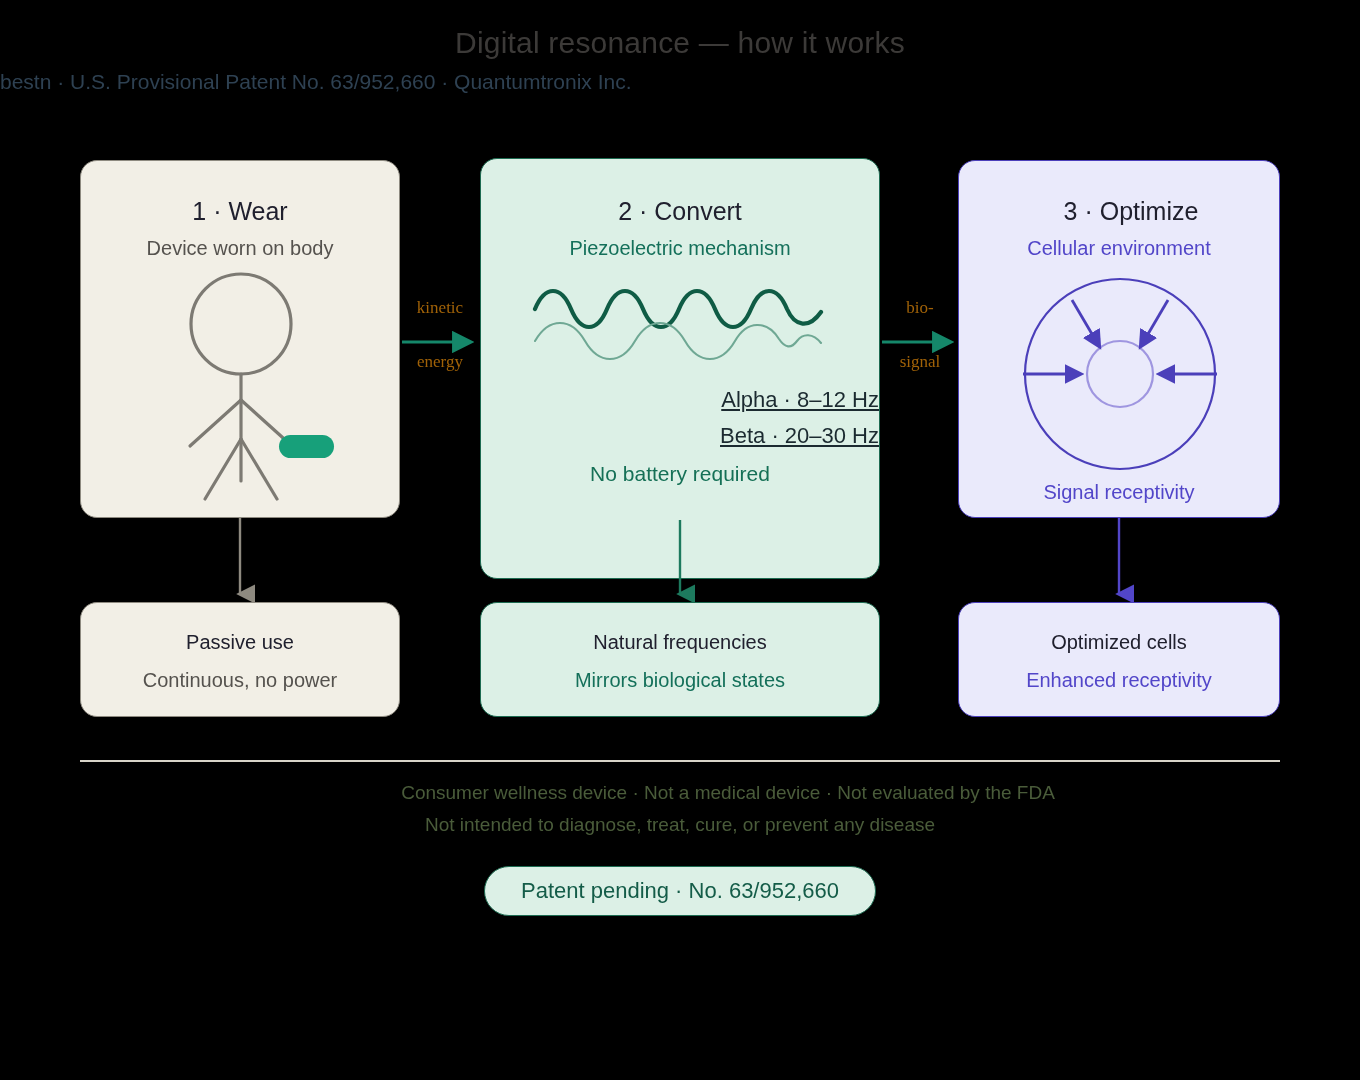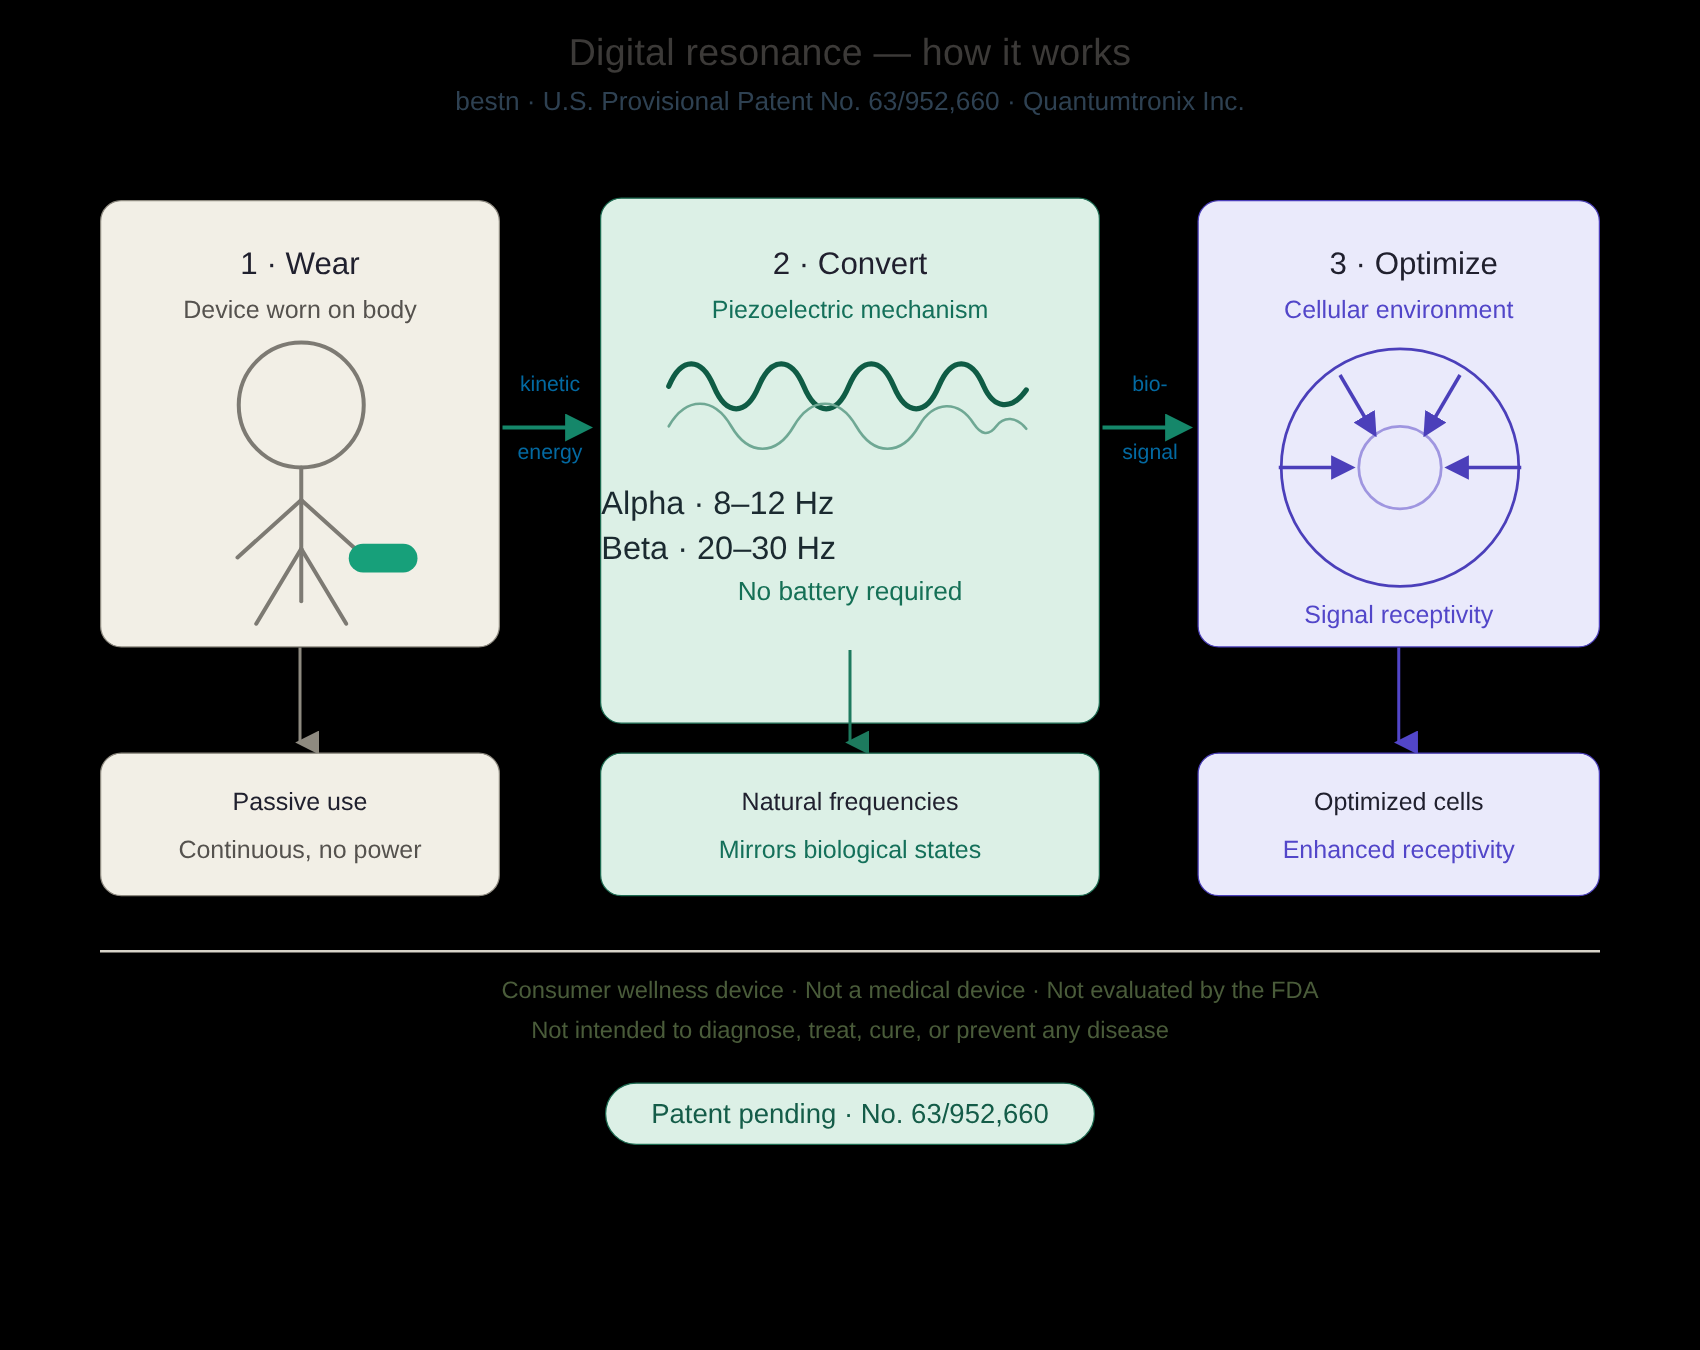--- a/index.html
+++ b/index.html
@@ -29,21 +29,21 @@
     width: 1360px;
     text-align: center;
     font-size: 30px;
     color: #3c3a38;
     letter-spacing: 0.2px;
   }
   .subtitle {
     position: absolute;
     left: 0; top: 70px;
     width: 1360px;
-    text-align: center;
+    text-align: left;
     font-size: 21px;
     color: #2e4152;
   }
 
   
   .card {
     position: absolute;
     border-radius: 17px;
     box-sizing: border-box;
     padding-left: 21px;
@@ -104,40 +104,42 @@
     width: 100%;
     text-align: center;
     font-size: 20px;
   }
 
   
   .freq-line {
     position: absolute;
     left: 0;
     width: 100%;
-    text-align: left;
-    font-size: 26px;
+    text-align: right;
+    font-size: 22px;
     color: #1b2a30;
+    text-decoration: underline;
   }
   .nobat {
     position: absolute;
     left: 0; top: 303px;
     width: 100%;
     text-align: center;
     font-size: 21px;
     color: #157056;
   }
 
   
   .conn-label {
     position: absolute;
     font-size: 17px;
-    color: #0369a1;
+    color: #a16207;
     text-align: center;
     white-space: nowrap;
+    font-family: Liberation Serif, serif;
   }
 
   
   .divider {
     position: absolute;
     left: 80px; top: 760px;
     width: 1200px; height: 2px;
     background: #d8d4c9;
   }
 

